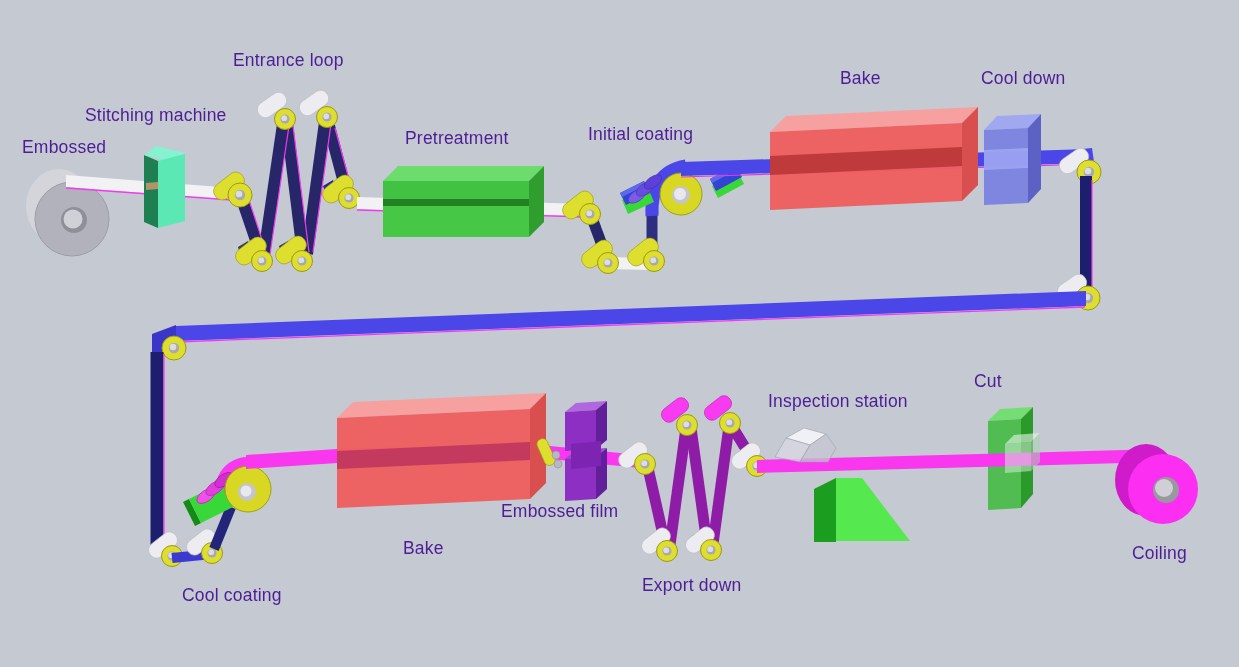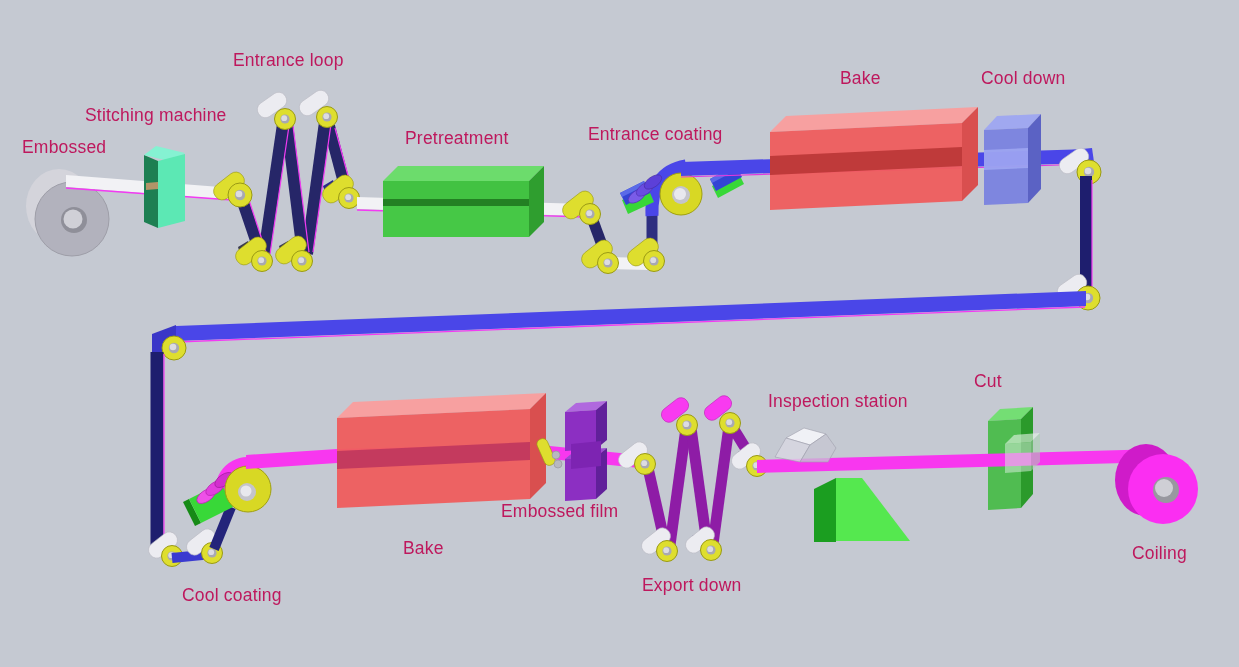--- a/index.html
+++ b/index.html
@@ -7,21 +7,21 @@
     position:relative;
     width:1239px;height:667px;
     background:#c5c9d2;
     overflow:hidden;
     font-family:"Liberation Sans", sans-serif;
   }
   .stage svg{position:absolute;left:0;top:0;}
   .lbl{
     position:absolute;
     font-size:17.5px;
-    color:#be185d;
+    color:#4c1d95;
     white-space:nowrap;
     letter-spacing:0.2px;
   }
 </style>
 </head>
 <body>
 
 <div class="stage">
 <svg width="1239" height="667" viewBox="0 0 1239 667">
   <defs>
@@ -313,21 +313,21 @@
     <circle cx="1163" cy="489" r="35" fill="#fb2ef2"></circle>
     <circle cx="1166" cy="490" r="13" fill="#98989f"></circle>
     <circle cx="1164" cy="488" r="9" fill="#cfcfd5"></circle>
   </g>
 </svg>
 
   <div class="lbl" style="left:22px;top:137px">Embossed</div>
   <div class="lbl" style="left:85px;top:105px">Stitching machine</div>
   <div class="lbl" style="left:233px;top:50px">Entrance loop</div>
   <div class="lbl" style="left:405px;top:128px">Pretreatment</div>
-  <div class="lbl" style="left:588px;top:124px">Entrance coating</div>
+  <div class="lbl" style="left:588px;top:124px">Initial coating</div>
   <div class="lbl" style="left:840px;top:68px">Bake</div>
   <div class="lbl" style="left:981px;top:68px">Cool down</div>
   <div class="lbl" style="left:182px;top:585px">Cool coating</div>
   <div class="lbl" style="left:403px;top:538px">Bake</div>
   <div class="lbl" style="left:501px;top:501px">Embossed film</div>
   <div class="lbl" style="left:642px;top:575px">Export down</div>
   <div class="lbl" style="left:768px;top:391px">Inspection station</div>
   <div class="lbl" style="left:974px;top:371px">Cut</div>
   <div class="lbl" style="left:1132px;top:543px">Coiling</div>
 </div>

